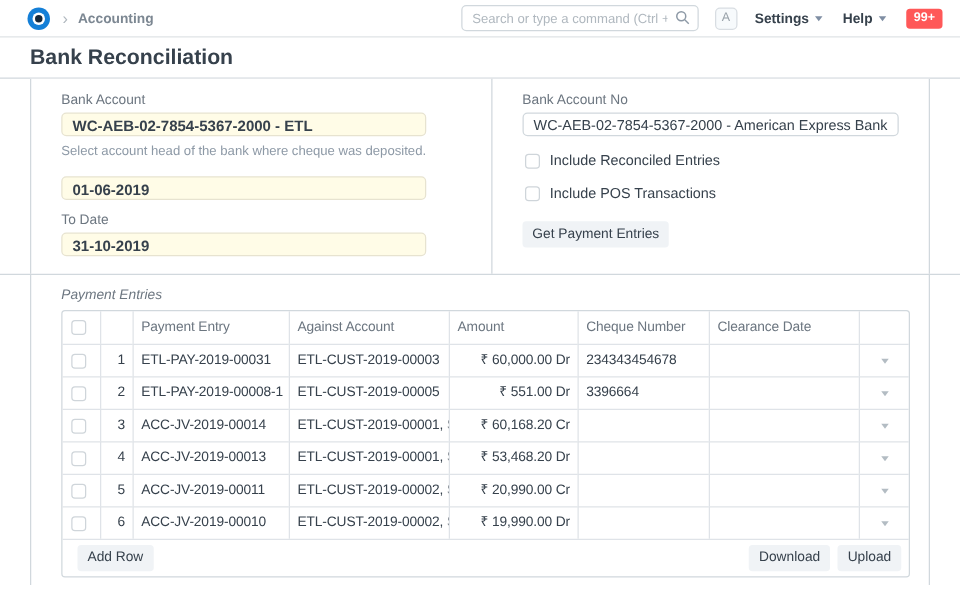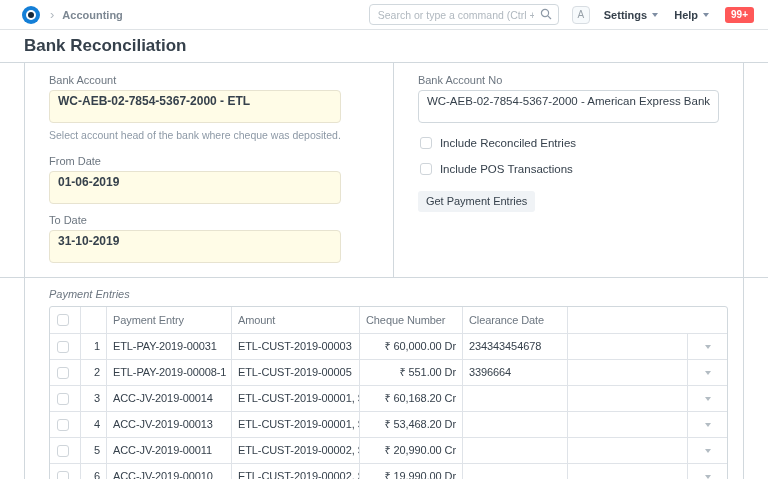--- a/index.html
+++ b/index.html
@@ -37,21 +37,21 @@
   .page-title { font-size:17px; font-weight:bold; color:#36414c; }
 
   
   .section { border-top:1px solid #d1d8dd; }
   .card { margin:0 24px; border-left:1px solid #d1d8dd; border-right:1px solid #d1d8dd; background:#fff; }
   .two-cols { display:flex;gap:28px; }
   .col { flex:1 1 50%; padding:11px 24px 14px 24px; }
   .col.right { border-left:1px solid #d1d8dd; padding-right:26px; }
 
   .fld-label { font-size:11px; color:#6c7680; margin-bottom:4px; }
-  .inp { height:33px; line-height:21px; font-size:12px; border-radius:4px; padding:0 8px;
+  .inp { height:19px; line-height:21px; font-size:12px; border-radius:4px; padding:0 8px;
     white-space:nowrap; overflow:hidden; }
   .inp.yellow { background:#fffce7; border:1px solid #e7e3d0; font-weight:bold; }
   .inp.white { background:#fff; border:1px solid #d1d8dd; font-weight:normal; font-size:11.5px; }
   .help-text { font-size:10.5px; color:#8d99a6; margin-top:6px; white-space:nowrap; }
   .gap14 { height:14px; } .gap10 { height:10px; }
 
   .check-row { display:flex; align-items:center; gap:8px; margin:14px 0 0 2px; }
   .cb { width:12px; height:12px; border:1px solid #cfd5da; border-radius:3px; background:#fff;
     flex:0 0 auto; display:inline-block; }
   .check-label { font-size:11.5px; color:#36414c; }
@@ -117,21 +117,20 @@
 </div>
 
 <div class="section">
   <div class="card">
     <div class="two-cols">
       <div class="col left">
         <div class="fld-label">Bank Account</div>
         <div class="inp yellow">WC-AEB-02-7854-5367-2000 - ETL</div>
         <div class="help-text">Select account head of the bank where cheque was deposited.</div>
         <div class="gap14"></div>
-        <div class="fld-label">From Date</div>
         <div class="inp yellow">01-06-2019</div>
         <div class="gap10"></div>
         <div class="fld-label">To Date</div>
         <div class="inp yellow">31-10-2019</div>
       </div>
 
       <div class="col right">
         <div class="fld-label">Bank Account No</div>
         <div class="inp white">WC-AEB-02-7854-5367-2000 - American Express Bank</div>
         <div class="check-row">
@@ -152,20 +151,21 @@
   <div class="card">
     <div class="pe-label">Payment Entries</div>
 
     <div class="ptable">
       <div class="thead">
         <div class="cell-cb">
             <span class="cb"></span>
           </div>
         <div class="cell-idx"></div>
         <div>Payment Entry</div>
+        <div>Against Account</div>
         <div>Amount</div>
         <div>Cheque Number</div>
         <div>Clearance Date</div>
         <div></div>
       </div>
 
       <div class="trow">
         <div class="cell-cb">
             <span class="cb"></span>
           </div>

